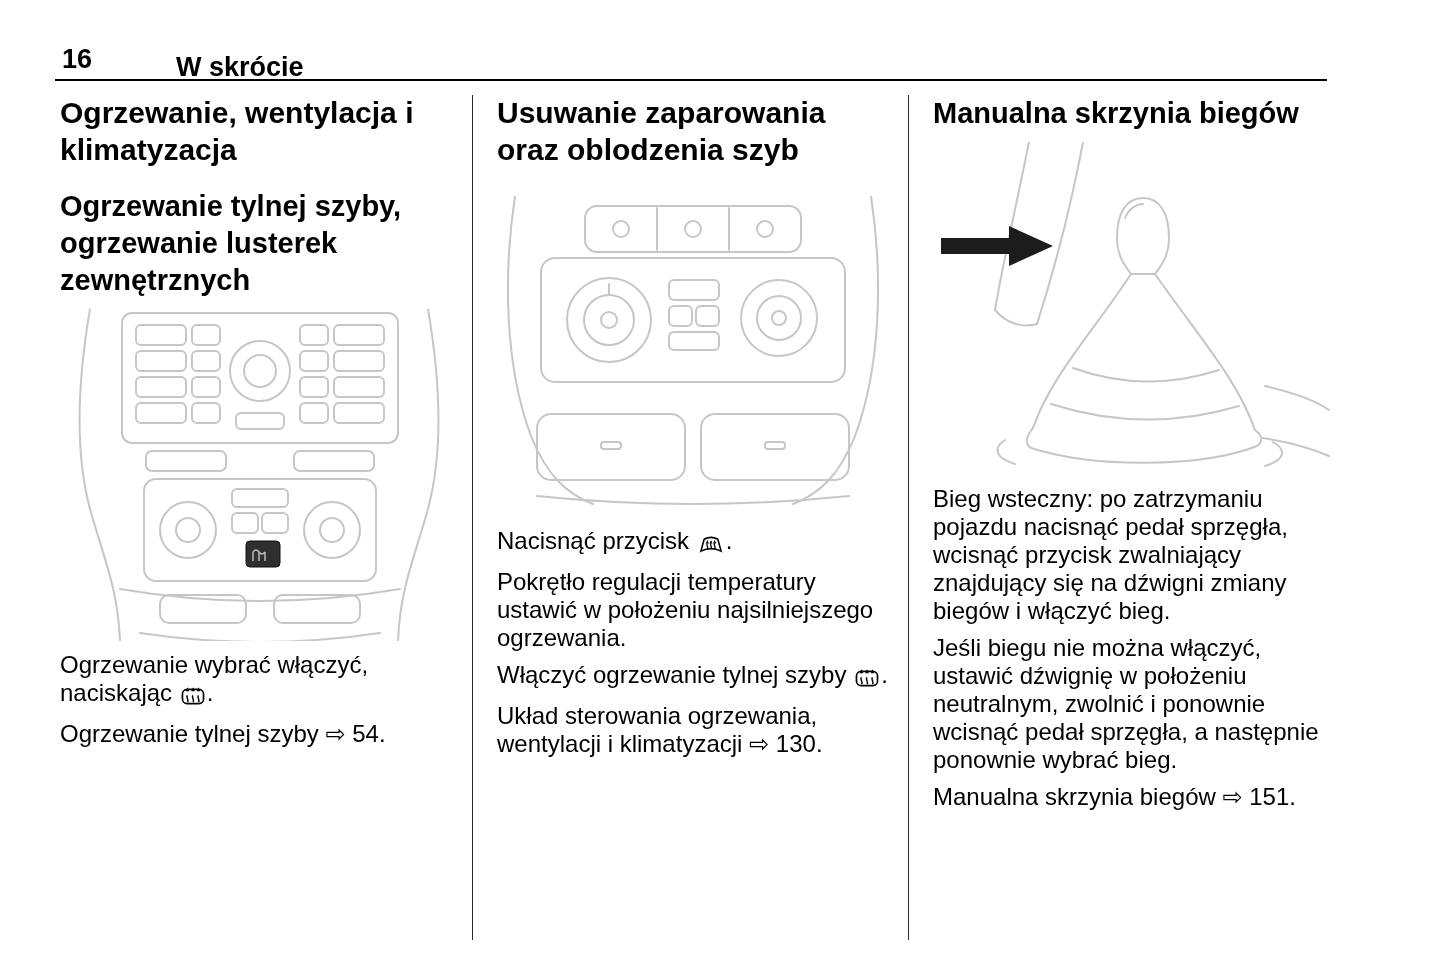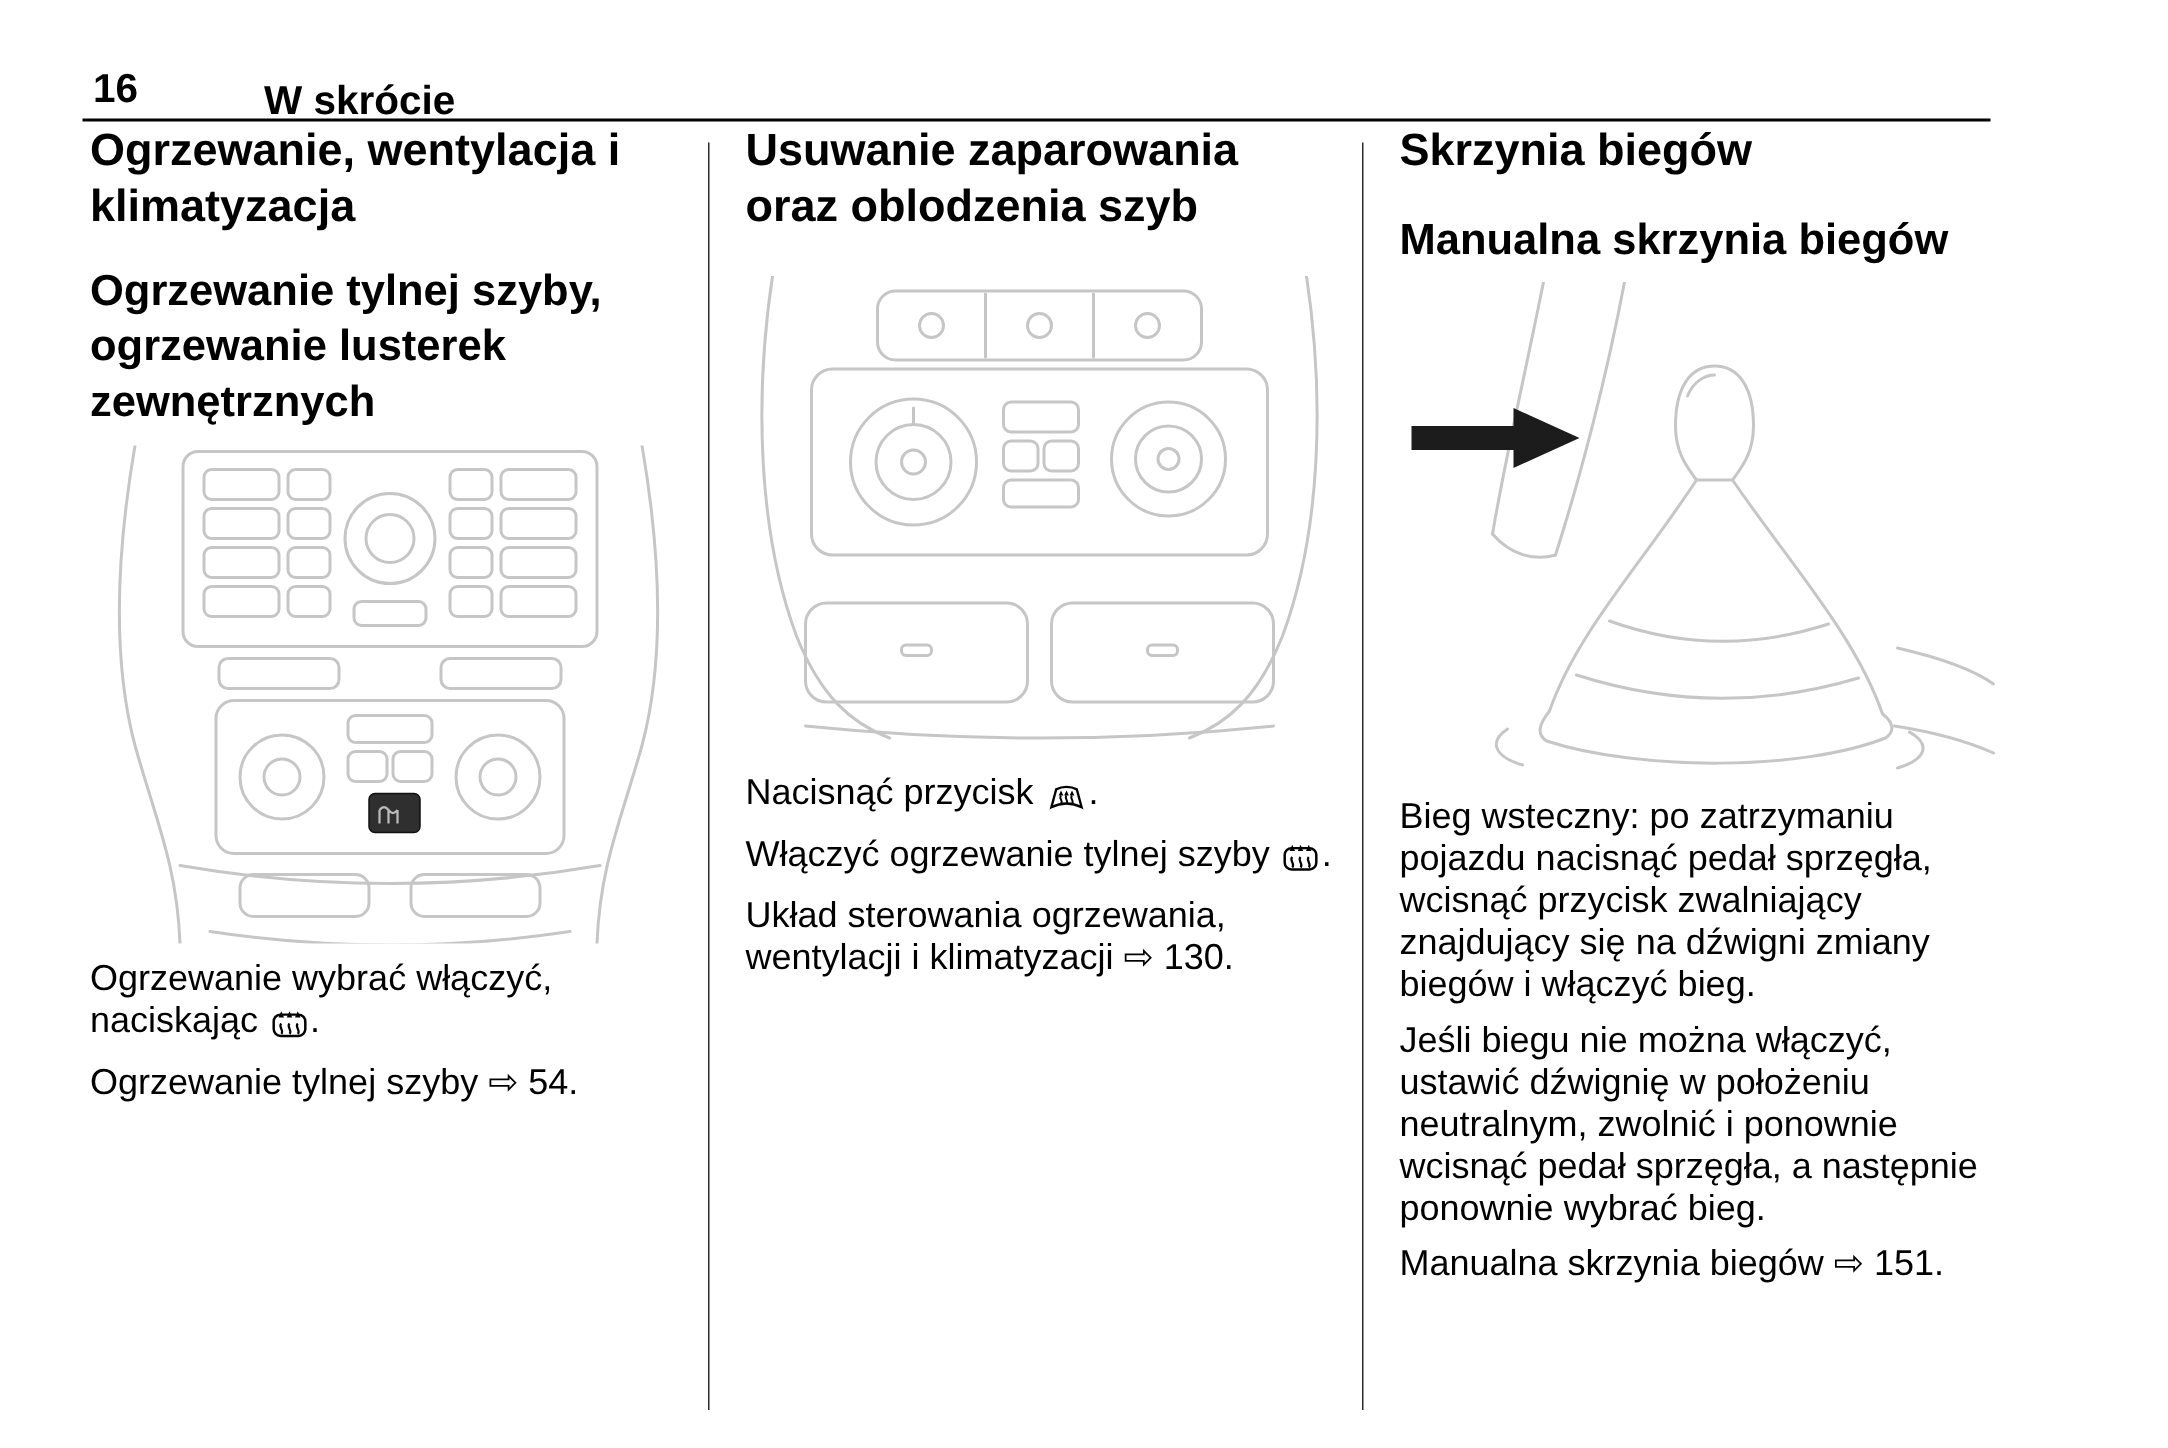--- a/index.html
+++ b/index.html
@@ -9,21 +9,21 @@
     position: relative;
     background: #ffffff;
     color: #000000;
     font-family: "Liberation Sans", "DejaVu Sans", sans-serif;
     overflow: hidden;
   }
   .header-num   { position: absolute; left: 62px;  top: 44px; font-size: 27px; font-weight: 700; text-align: center; }
   .header-title { position: absolute; left: 176px; top: 52px; font-size: 27px; font-weight: 700; }
   .header-rule  { position: absolute; left: 55px;  top: 79px; width: 1272px; height: 2px; background: #000; }
   .divider { position: absolute; top: 95px; width: 1px; height: 845px; background: #2a2a2a; }
-  .col  { position: absolute; top: 83px; }
+  .col  { position: absolute; top: 95px; }
   #col1 { left: 60px;  width: 397px; }
   #col2 { left: 497px; width: 394px; }
   #col3 { left: 933px; width: 400px; }
   .col-heading    { margin: 0 0 20px; font-size: 30px; line-height: 1.22; font-weight: 700; }
   .col-subheading { margin: 0 0 10px; font-size: 29px; line-height: 1.27; font-weight: 700; }
   .body { margin: 0 0 9px; font-size: 24px; line-height: 28px; }
   .figure { margin: 0 0 10px; }
   .figure svg { display: block; }
   .icon-inline { display: inline-block; vertical-align: -4px; margin: 0 2px; }
 </style>
@@ -147,40 +147,40 @@
             <path d="M14,19.5 c2,-2 -2,-4 0,-6"></path>
             <path d="M18,19.5 c2,-2 -2,-4 0,-6"></path>
           </g>
           <g fill="#000">
             <polygon points="8.3,13.5 11.7,13.5 10,9.8"></polygon>
             <polygon points="12.3,13.5 15.7,13.5 14,9.8"></polygon>
             <polygon points="16.3,13.5 19.7,13.5 18,9.8"></polygon>
           </g>
         </svg></span><span>.</span></p>
 
+  <p class="body">Pokrętło regulacji temperatury ustawić w położeniu najsilniejszego ogrzewania.</p>
 
   <p class="body"><span>Włączyć ogrzewanie tylnej szyby </span><span class="icon-inline"><svg viewBox="0 0 26 24" width="24" height="22">
           <rect x="1.5" y="7" width="23" height="15.5" rx="5" fill="none" stroke="#000" stroke-width="1.8"></rect>
           <g stroke="#000" stroke-width="1.6" fill="none">
             <path d="M7,21 c2.5,-2.5 -2.5,-5 0,-7.5"></path>
             <path d="M13,21 c2.5,-2.5 -2.5,-5 0,-7.5"></path>
             <path d="M19,21 c2.5,-2.5 -2.5,-5 0,-7.5"></path>
           </g>
           <g fill="#000">
             <polygon points="5,9 9,9 7,4.5"></polygon>
             <polygon points="11,9 15,9 13,4.5"></polygon>
             <polygon points="17,9 21,9 19,4.5"></polygon>
           </g>
         </svg></span><span>.</span></p>
 
   <p class="body">Układ sterowania ogrzewania, wentylacji i klimatyzacji ⇨ 130.</p>
 </section>
 
 <section id="col3" class="col">
-  <h2 class="col-heading" style="margin-bottom:22px">Skrzynia biegów</h2>
   <h3 class="col-subheading">Manualna skrzynia biegów</h3>
 
   <div class="figure" style="height:335px; margin-bottom:8px">
     <svg viewBox="0 0 400 335" width="400" height="335">
       <g fill="none" stroke="#c6c6c6" stroke-width="2" stroke-linecap="round">
         <path d="M96,0 C84,60 70,120 62,168"></path>
         <path d="M150,0 C138,64 120,132 104,182"></path>
         <path d="M62,168 C74,182 90,186 104,182"></path>
         <path d="M184,96 C184,70 194,56 210,56 C226,56 236,70 236,96 C236,114 228,124 222,132 L198,132 C192,124 184,114 184,96 Z"></path>
         <path d="M192,76 C196,66 204,62 210,62"></path>

